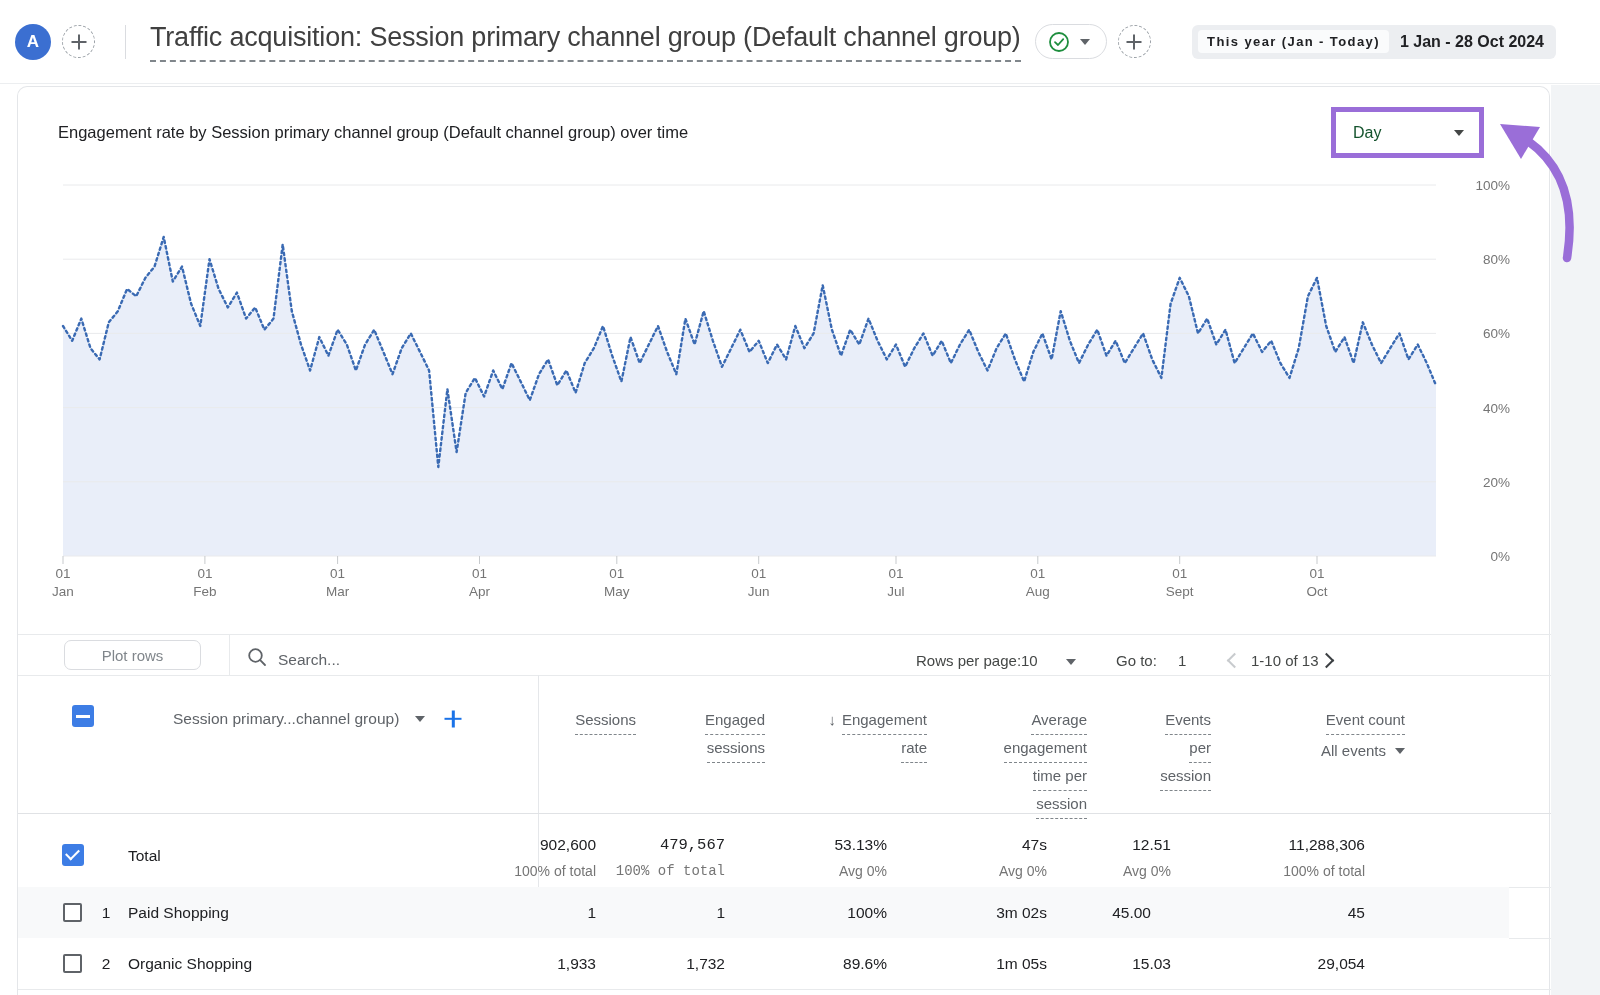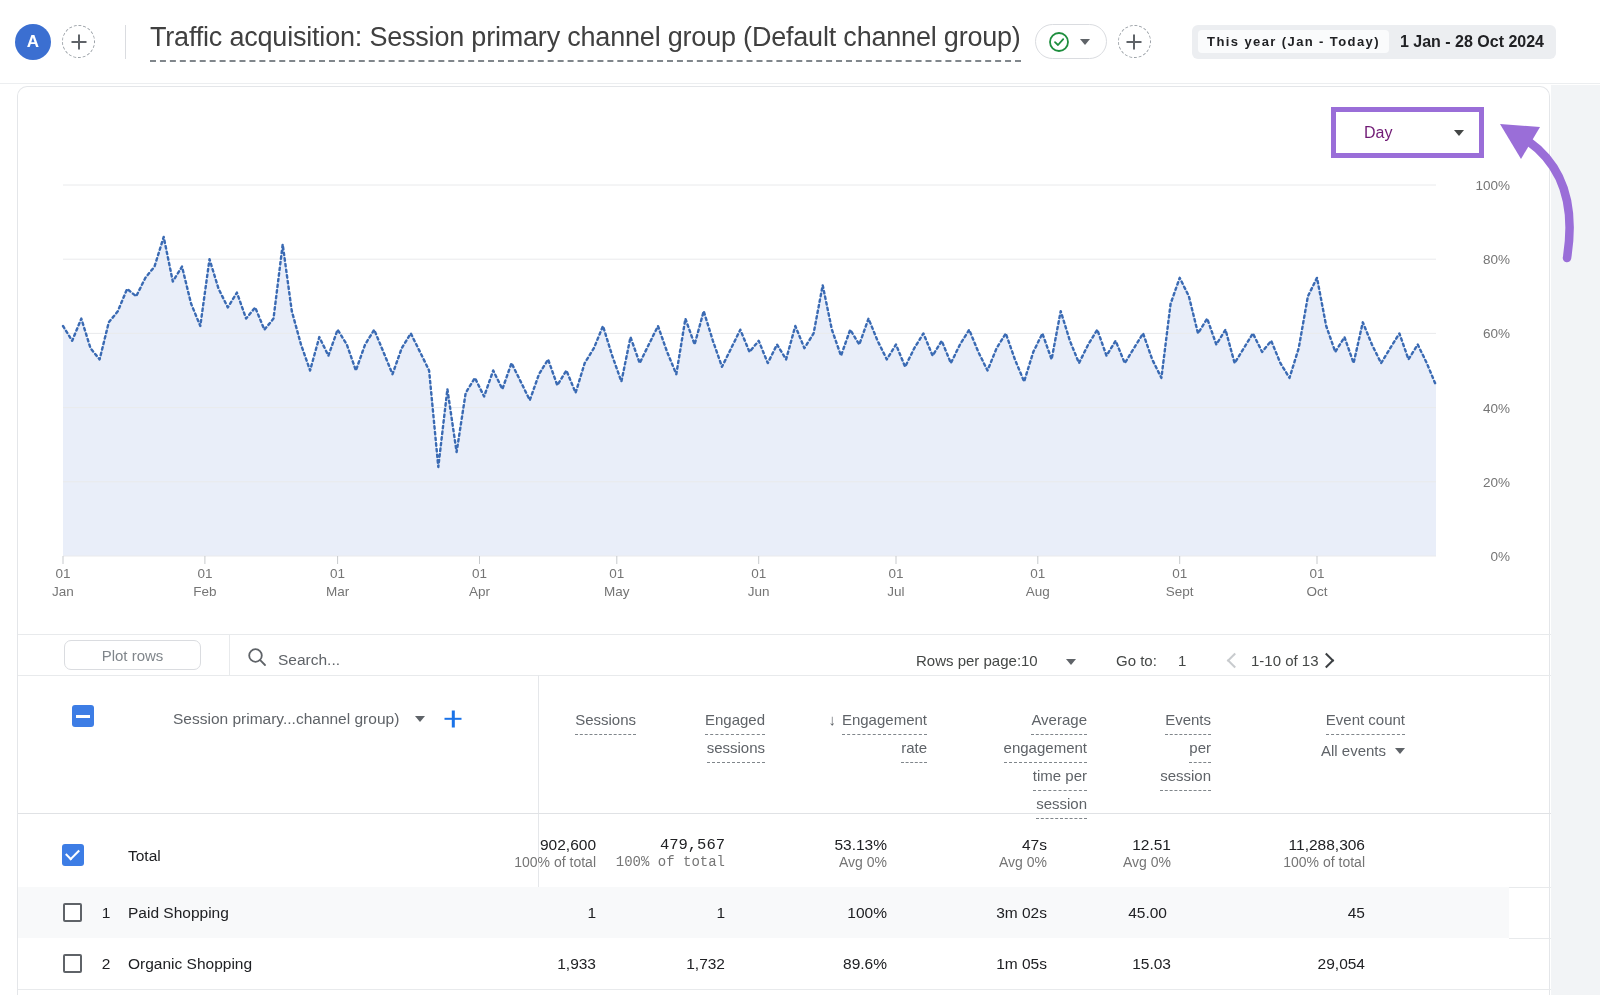--- a/index.html
+++ b/index.html
@@ -32,21 +32,21 @@
 
   
   .gutter { position:absolute; left:1551px; top:85px; width:49px; height:910px; background:#f2f4f6; }
   .card { position:absolute; left:17px; top:86px; width:1533px; height:909px; background:#fff;
     border:1px solid #e4e6e9; border-bottom:none; border-radius:10px 10px 0 0; }
 
   .chart-title { position:absolute; left:40px; top:36px; font-size:16.5px; color:#202124; }
 
   .day-box { position:absolute; left:1313px; top:20px; width:153px; height:51px; background:#fff;
     border:5px solid #9a6ed8; display:flex; align-items:center; }
-  .day-box .lbl { padding-left:28px; font-size:16px; color:#701a75; }
+  .day-box .lbl { padding-left:17px; font-size:16px; color:#14532d; }
   .day-box .caret-down { position:absolute; right:15px; border-top-color:#444746; }
 
   .chart-svg { position:absolute; left:0; top:0; width:1533px; height:530px; }
 
   
   .ctrl-topline { position:absolute; left:0; top:547px; width:1533px; height:1px; background:#e8eaec; }
   .plot-rows-btn { position:absolute; left:46px; top:553px; width:137px; height:30px; border:1px solid #dadce0;
     border-radius:7px; display:flex; align-items:center; justify-content:center; font-size:15px; color:#80868b; background:#fff; }
   .ctrl-divider { position:absolute; left:211px; top:547px; width:1px; height:41px; background:#e8eaec; }
   .search-icon { position:absolute; left:229px; top:560px; }
@@ -76,21 +76,21 @@
   .mh { position:absolute; top:620px; text-align:right; font-size:15px; color:#5f6368; line-height:26px; }
   .mh .hline { display:inline-block; border-bottom:1.4px dashed #80868b; padding-bottom:1px; }
   .mh .line-row { display:block; }
   .sort-arrow { display:inline-block; margin-right:6px; color:#5f6368; }
   .subfilter { display:flex; align-items:center; gap:9px; justify-content:flex-end; color:#5f6368; font-size:15px; margin-top:3px; }
 
   .total-row { position:absolute; left:0; top:726px; width:1491px; height:74px; }
   .trow { position:absolute; left:0; width:1491px; height:51px; }
   .row-line { position:absolute; left:0; width:1533px; height:1px; background:#e8eaec; }
   .cell { position:absolute; text-align:right; font-size:15.5px; color:#202124; white-space:nowrap; }
-  .cell .sub { font-size:14px; color:#757575; }
+  .cell .sub { font-size:14px; color:#757575; margin-top:9px; }
   .row-num { position:absolute; left:77px; width:22px; text-align:center; font-size:15.5px; }
   .row-name { position:absolute; left:110px; font-size:15.5px; color:#202124; white-space:nowrap; }
 
   
   .annot { position:absolute; left:0; top:0; width:1600px; height:995px; pointer-events:none; z-index:6; }
 </style>
 </head>
 <body>
 
 <div class="page">
@@ -113,20 +113,21 @@
     <div class="date-chip">
       <span class="date-preset">This year (Jan - Today)</span>
       <span class="date-range">1 Jan - 28 Oct 2024</span>
     </div>
   </div>
 
   <div class="gutter"></div>
 
   <div class="card">
 
+    <div class="chart-title">Engagement rate by Session primary channel group (Default channel group) over time</div>
 
     <div class="day-box">
       <span class="lbl">Day</span>
       <span class="caret-down"></span>
     </div>
 
     <svg class="chart-svg" id="chart-svg" viewBox="0 0 1533 530">
         <path d="M 45.0 239.0 L 54.2 253.8 L 63.3 231.6 L 72.5 261.2 L 81.6 272.4 L 90.8 235.3 L 99.9 224.1 L 109.1 201.9 L 118.2 209.3 L 127.4 190.8 L 136.5 179.6 L 145.7 149.9 L 154.8 194.5 L 164.0 179.6 L 173.1 216.7 L 182.3 239.0 L 191.5 172.2 L 200.6 201.9 L 209.8 220.4 L 218.9 205.6 L 228.1 231.6 L 237.2 220.4 L 246.4 242.7 L 255.5 231.6 L 264.7 157.4 L 273.8 224.1 L 283.0 257.5 L 292.1 283.5 L 301.3 250.1 L 310.4 268.7 L 319.6 242.7 L 328.8 257.5 L 337.9 283.5 L 347.1 257.5 L 356.2 242.7 L 365.4 264.9 L 374.5 287.2 L 383.7 261.2 L 392.8 246.4 L 402.0 264.9 L 411.1 283.5 L 420.3 380.0 L 429.4 302.1 L 438.6 365.1 L 447.7 305.8 L 456.9 290.9 L 466.1 309.5 L 475.2 283.5 L 484.4 302.1 L 493.5 276.1 L 502.7 294.6 L 511.8 313.2 L 521.0 287.2 L 530.1 272.4 L 539.3 298.3 L 548.4 283.5 L 557.6 305.8 L 566.7 276.1 L 575.9 261.2 L 585.0 239.0 L 594.2 268.7 L 603.4 294.6 L 612.5 250.1 L 621.7 276.1 L 630.8 257.5 L 640.0 239.0 L 649.1 264.9 L 658.3 287.2 L 667.4 231.6 L 676.6 257.5 L 685.7 224.1 L 694.9 253.8 L 704.0 279.8 L 713.2 261.2 L 722.3 242.7 L 731.5 264.9 L 740.7 253.8 L 749.8 276.1 L 759.0 257.5 L 768.1 272.4 L 777.3 239.0 L 786.4 261.2 L 795.6 246.4 L 804.7 198.2 L 813.9 242.7 L 823.0 268.7 L 832.2 242.7 L 841.3 257.5 L 850.5 231.6 L 859.6 253.8 L 868.8 272.4 L 878.0 257.5 L 887.1 279.8 L 896.3 261.2 L 905.4 246.4 L 914.6 268.7 L 923.7 253.8 L 932.9 276.1 L 942.0 257.5 L 951.2 242.7 L 960.3 264.9 L 969.5 283.5 L 978.6 261.2 L 987.8 246.4 L 996.9 272.4 L 1006.1 294.6 L 1015.3 264.9 L 1024.4 246.4 L 1033.6 272.4 L 1042.7 224.1 L 1051.9 253.8 L 1061.0 276.1 L 1070.2 257.5 L 1079.3 242.7 L 1088.5 268.7 L 1097.6 253.8 L 1106.8 276.1 L 1115.9 261.2 L 1125.1 246.4 L 1134.2 272.4 L 1143.4 290.9 L 1152.6 216.7 L 1161.7 190.8 L 1170.9 209.3 L 1180.0 246.4 L 1189.2 231.6 L 1198.3 257.5 L 1207.5 242.7 L 1216.6 276.1 L 1225.8 261.2 L 1234.9 246.4 L 1244.1 264.9 L 1253.2 253.8 L 1262.4 276.1 L 1271.5 290.9 L 1280.7 261.2 L 1289.9 209.3 L 1299.0 190.8 L 1308.2 239.0 L 1317.3 264.9 L 1326.5 250.1 L 1335.6 276.1 L 1344.8 235.3 L 1353.9 257.5 L 1363.1 276.1 L 1372.2 261.2 L 1381.4 246.4 L 1390.5 272.4 L 1399.7 257.5 L 1408.8 276.1 L 1418.0 298.3 L 1418 469 L 45 469 Z" fill="#e9eef9"></path>
         <line x1="45" y1="469.0" x2="1418" y2="469.0" stroke="#e9eaec" stroke-width="1"></line>
         <text x="1492" y="474.0" text-anchor="end" font-size="13.5" fill="#757575">0%</text>
@@ -274,21 +275,21 @@
     <div class="trow" style="top:800px;background:#f8f9fa;">
       <div style="position:absolute;left:45px;top:16px;">
         <div class="cb-empty"></div>
       </div>
       <span class="row-num" style="top:17px;">1</span>
       <span class="row-name" style="top:17px;">Paid Shopping</span>
       <div class="cell" style="right:913px;top:17px;">1</div>
       <div class="cell" style="right:784px;top:17px;">1</div>
       <div class="cell" style="right:622px;top:17px;">100%</div>
       <div class="cell" style="right:462px;top:17px;">3m 02s</div>
-      <div class="cell" style="right:342px;top:17px;">45.00</div>
+      <div class="cell" style="right:358px;top:17px;">45.00</div>
       <div class="cell" style="right:144px;top:17px;">45</div>
     </div>
     <div class="row-line" style="top:851px;"></div>
 
     <div class="trow" style="top:851px;background:#fff;">
       <div style="position:absolute;left:45px;top:16px;">
         <div class="cb-empty"></div>
       </div>
       <span class="row-num" style="top:17px;">2</span>
       <span class="row-name" style="top:17px;">Organic Shopping</span>

